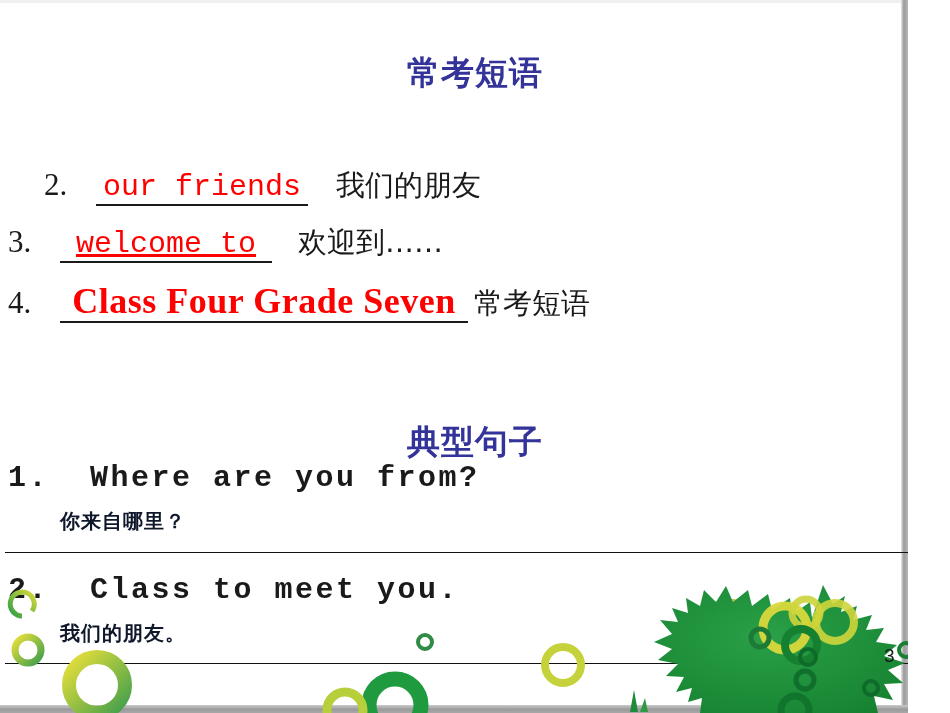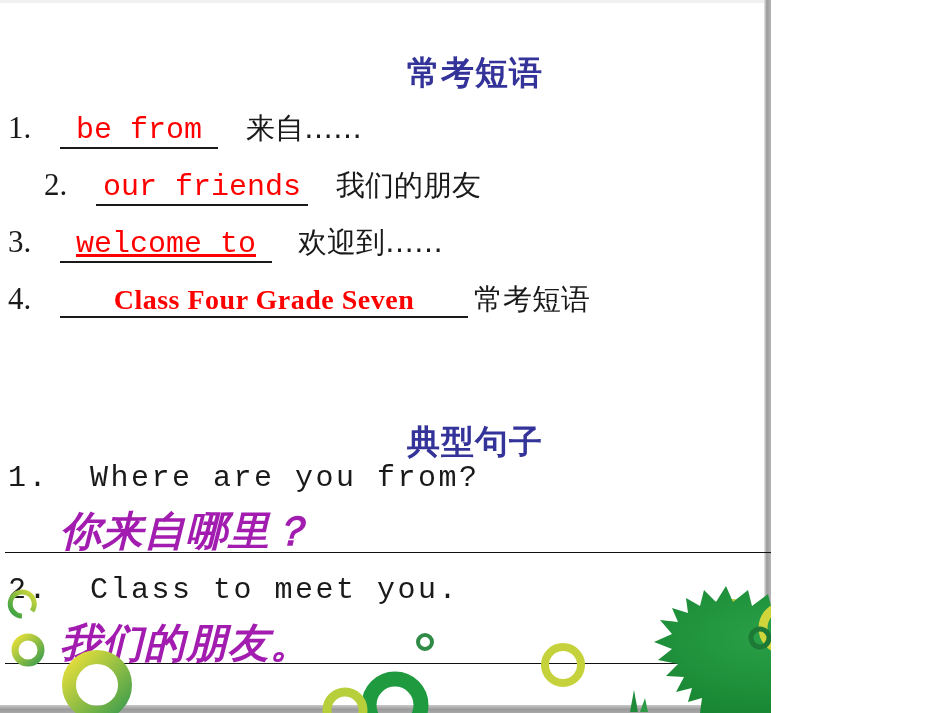--- a/index.html
+++ b/index.html
@@ -2,21 +2,21 @@
 <html><head>
 <meta charset="utf-8">
 <style>
   html, body {
     margin: 0;
     padding: 0;
     background: #ffffff;
   }
   #slide {
     position: relative;
-    width: 771px;
+    width: 908px;
     height: 713px;
     background: #ffffff;
     overflow: hidden;
     font-family: "Liberation Serif", serif;
     box-sizing: border-box;
   }
   
   .frame-right {
     position: absolute;
     top: 0;
@@ -98,48 +98,48 @@
   #row-4 { top: 283px; }
 
   #row-1 .num { width: 52px; }
   #row-2 .num { width: 52px; }
   #row-3 .num { width: 52px; }
   #row-4 .num { width: 52px; }
 
   #row-1 .blank { width: 158px; }
   #row-2 .blank { width: 212px; }
   #row-3 .blank { width: 212px; text-decoration: underline; }
-  #row-4 .blank { width: 408px; font-size: 28px; }
+  #row-4 .blank { width: 408px; font-size: 36px; }
 
   #row-1 .cn { margin-left: 28px; }
   #row-2 .cn { margin-left: 28px; }
   #row-3 .cn { margin-left: 26px; }
   #row-4 .cn { margin-left: 6px; }
 
   .sentence-block {
     position: absolute;
     left: 8px;
     line-height: 1;
     white-space: nowrap;
   }
   .en-line {
     color: #1a1a1a;
     font-family: "Liberation Mono", monospace;
     font-size: 30px;
     letter-spacing: 2.5px;
+    font-weight: bold;
   }
   .zh-line {
-    color: #a21caf;
+    color: #0f172a;
     font-family: "DejaVu Sans", sans-serif;
     font-weight: bold;
-    font-size: 41px;
+    font-size: 20px;
     margin-top: 18px;
     margin-left: 52px;
     letter-spacing: 1px;
-    font-style: italic;
   }
   #sent-1 { top: 463px; }
   #sent-2 { top: 575px; }
 
   .hrule {
     position: absolute;
     height: 0;
     border-top: 1.6px solid #111111;
   }
   #hrule-1 { left: 5px; width: 912px; top: 552px; }
@@ -169,23 +169,20 @@
 <body>
 
 <div id="slide">
 
   <div class="frame-top"></div>
   <div class="frame-right"></div>
   <div class="frame-bottom"></div>
 
   <div id="title-1" class="section-title">常考短语</div>
 
-  <div id="row-1" class="phrase-row">
-    <span class="num">1.</span><span class="blank">be from</span><span class="cn">来自……</span>
-  </div>
 
   <div id="row-2" class="phrase-row">
     <span class="num">2.</span><span class="blank">our friends</span><span class="cn">我们的朋友</span>
   </div>
 
   <div id="row-3" class="phrase-row">
     <span class="num">3.</span><span class="blank">welcome to</span><span class="cn">欢迎到……</span>
   </div>
 
   <div id="row-4" class="phrase-row">

